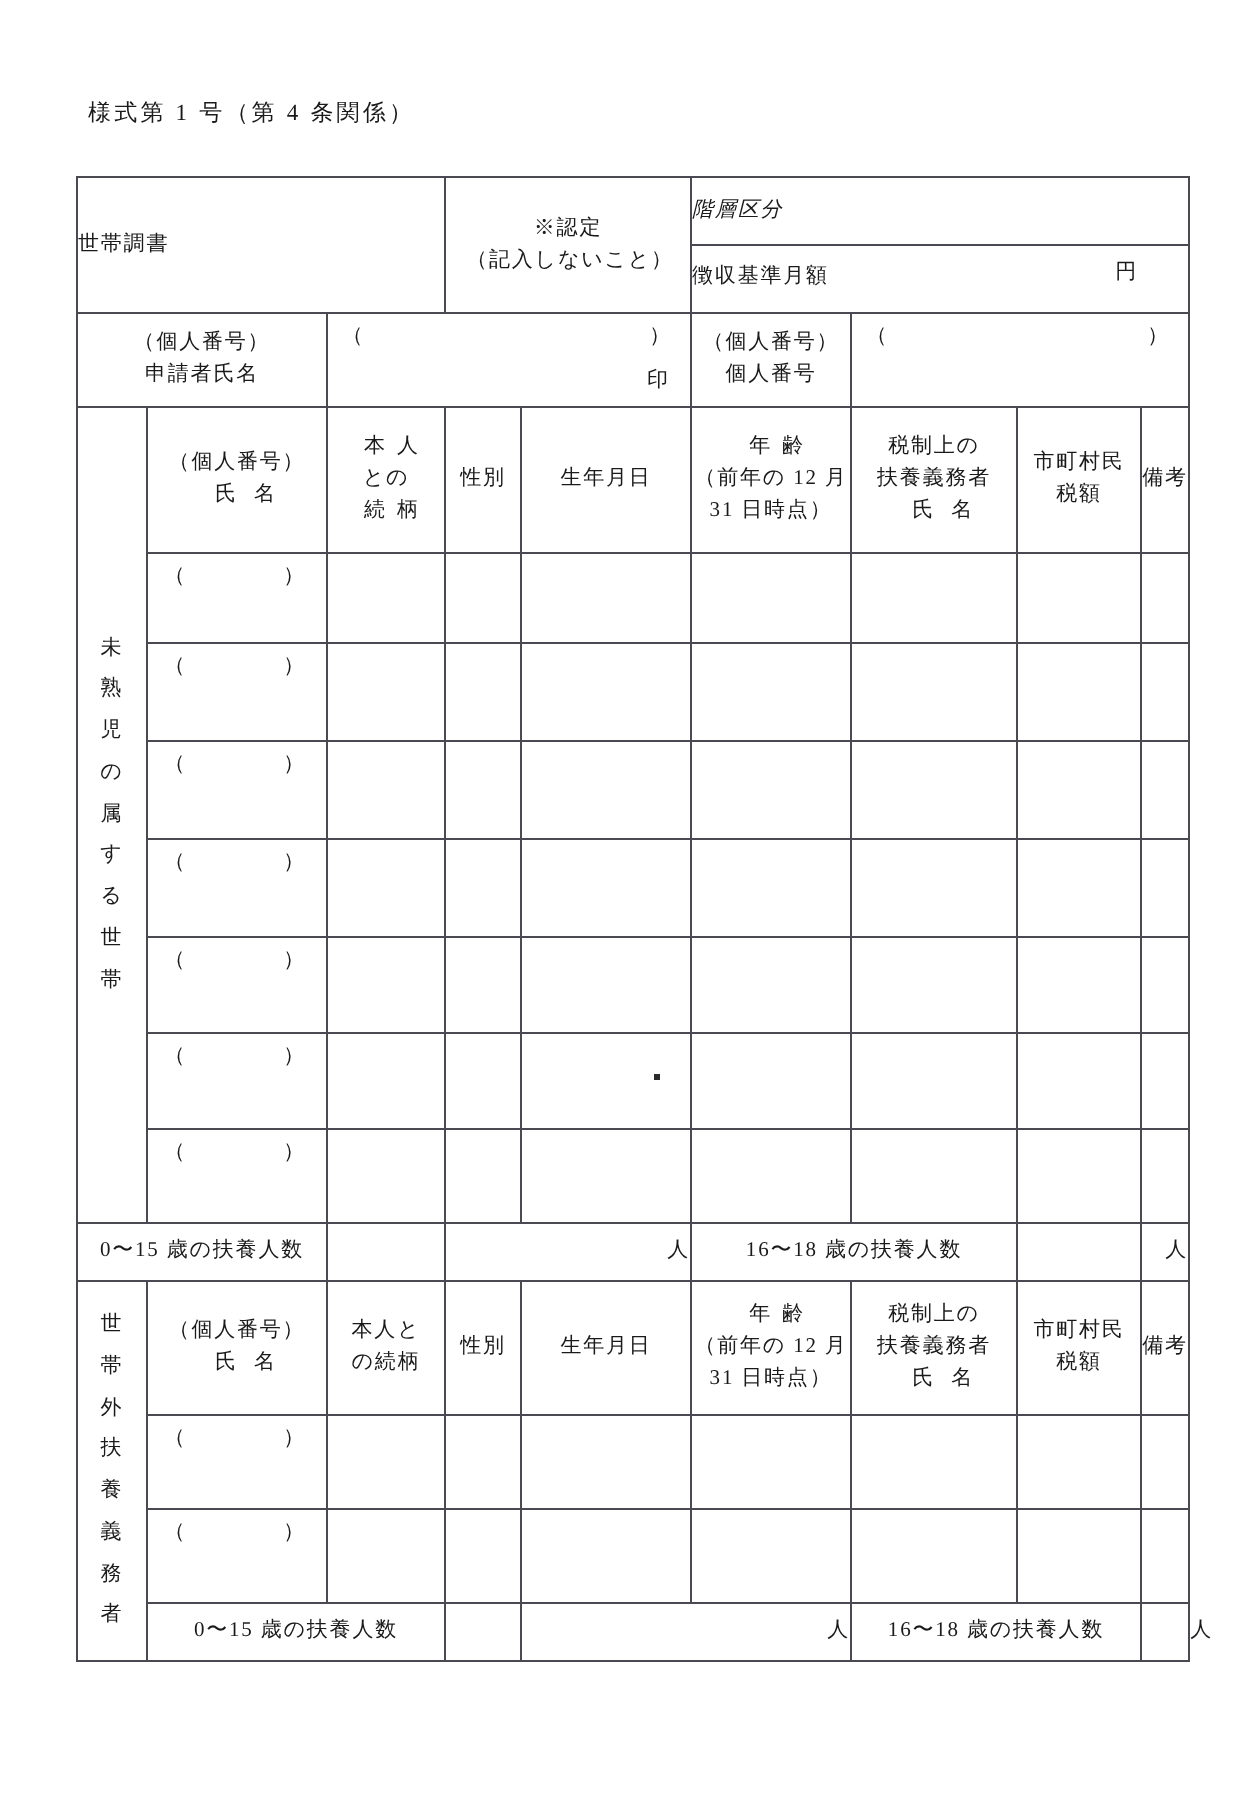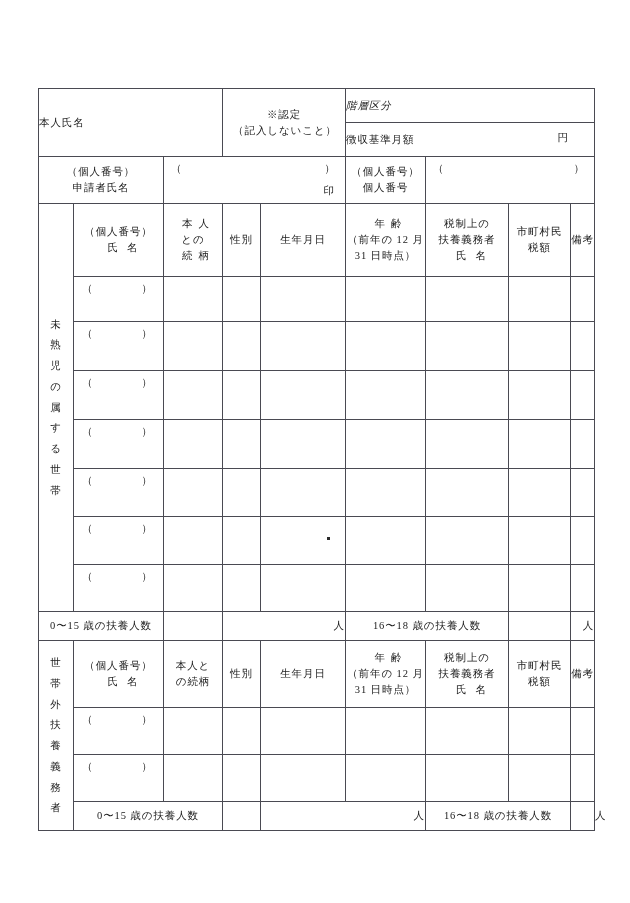--- a/index.html
+++ b/index.html
@@ -92,20 +92,21 @@
     padding: 7px 10px;
     font-size: 10.5px;
     letter-spacing: 1.2px;
     font-style: italic;
   }
   .choshu-row {
     padding: 7px 10px;
     font-size: 10.5px;
     letter-spacing: 1.2px;
     position: relative;
+    font-family: Liberation Mono, monospace;
   }
   .choshu-row .yen {
     position: absolute;
     right: 26px;
     top: 7px;
     letter-spacing: 0;
   }
 
   
   .name-label {
@@ -171,38 +172,39 @@
     width: 3px;
     height: 3px;
     background: #2a2a2a;
   }
 </style>
 </head>
 <body>
 
 <div class="page">
 
+  <div class="form-number">様式第 1 号（第 4 条関係）</div>
 
   <table class="grid">
     <colgroup>
       <col style="width:35px">
       <col style="width:90px">
       <col style="width:59px">
       <col style="width:38px">
       <col style="width:85px">
       <col style="width:80px">
       <col style="width:83px">
       <col style="width:62px">
       <col style="width:24px">
     </colgroup>
     <tbody>
 
       <tr>
         <td class="title-cell" colspan="3" rowspan="2">
-          <span>本人氏名</span>
+          <span>世帯調書</span>
         </td>
         <td class="nintei-cell" colspan="2" rowspan="2">
           <span>※認定</span>
           <span class="sub">（記入しないこと）</span>
         </td>
         <td class="kaiso-cell" colspan="4" style="height:33px">
           <span>階層区分</span>
         </td>
       </tr>
       <tr>

